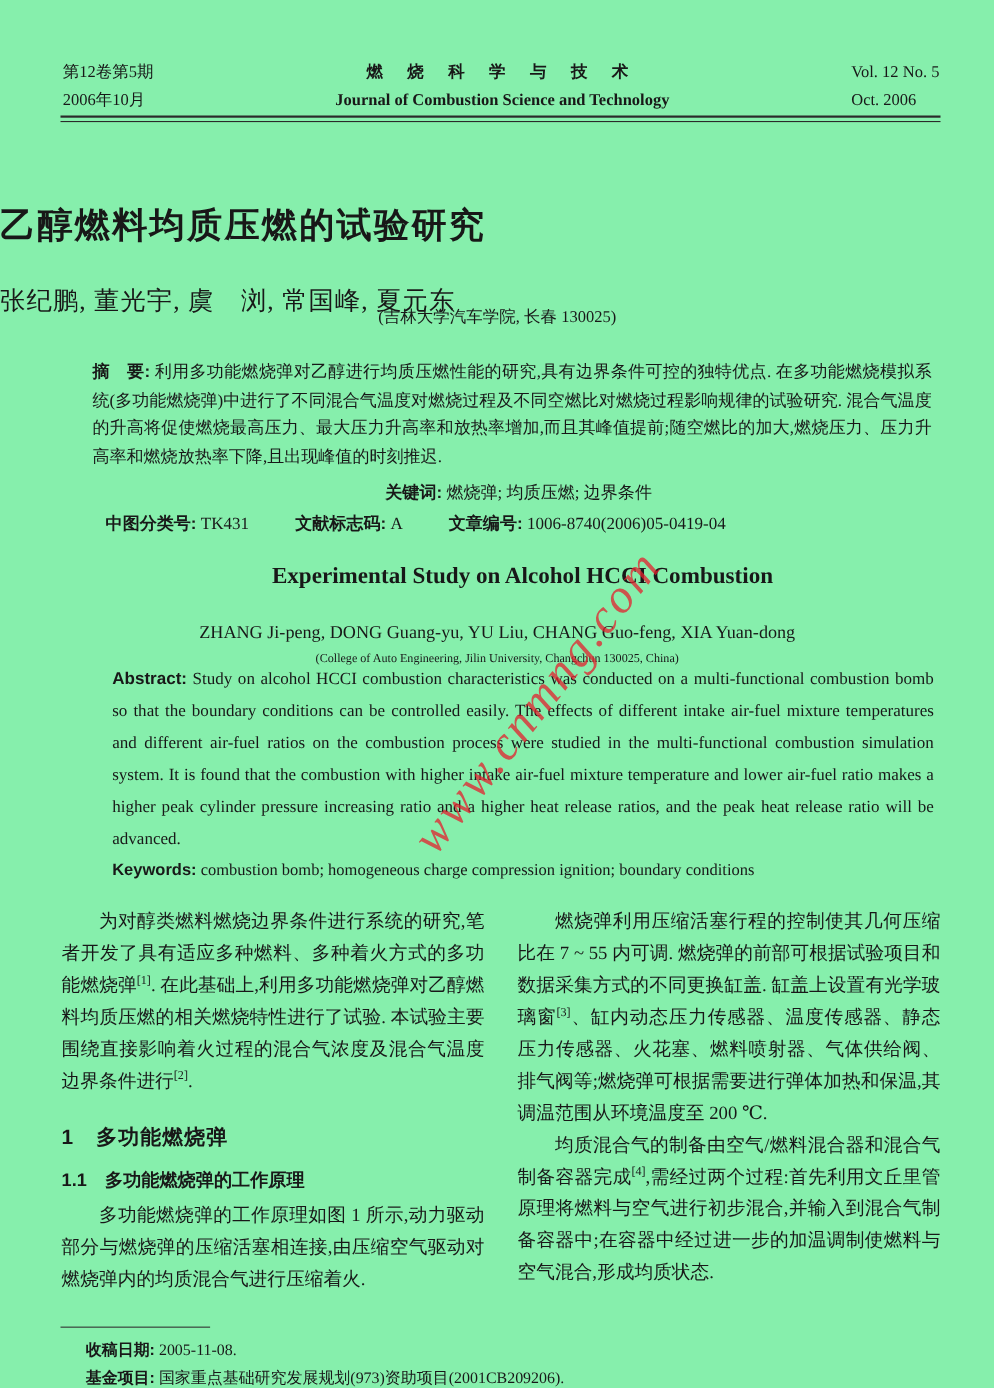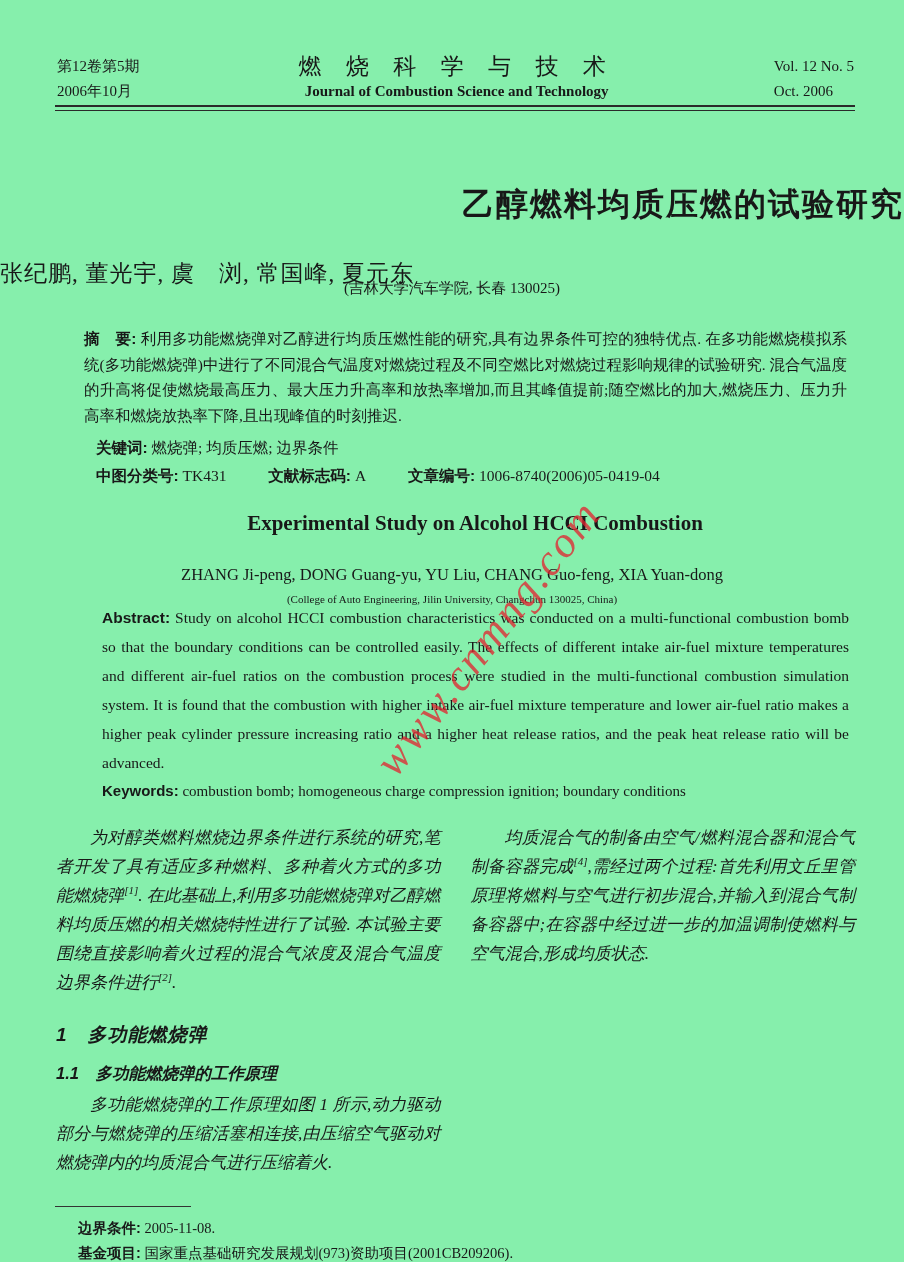--- a/index.html
+++ b/index.html
@@ -14,60 +14,60 @@
     overflow: hidden;
   }
   
   .header {
     position: absolute; top: 54px; left: 57px; right: 50px;
     display: flex; justify-content: space-between; align-items: flex-start;
   }
   .hdr-left, .hdr-right { font-size: 15px; line-height: 25px; white-space: nowrap; }
   .hdr-center { text-align: center; }
   .hdr-center .cn {
-    font-size: 23px; font-weight: normal; letter-spacing: 9px;
+    font-size: 15px; font-weight: bold; letter-spacing: 9px;
     font-family: "Liberation Sans", "DejaVu Sans", sans-serif;
     line-height: 24px;
   }
   .hdr-center .en { font-size: 15px; font-weight: bold; line-height: 26px; }
   .rule-double {
     position: absolute; top: 105px; left: 55px; right: 49px; height: 6px;
     border-top: 2.5px solid #2a2a2a; border-bottom: 1.2px solid #2a2a2a;
   }
   
   .title-cn {
     position: absolute; top: 183px; left: 0; width: 100%;
-    text-align: right; font-size: 32px; font-weight: bold; letter-spacing: 2px;
+    text-align: left; font-size: 32px; font-weight: bold; letter-spacing: 2px;
     font-family: "Liberation Sans", "DejaVu Sans", sans-serif;
   }
   .authors-cn { position: absolute; top: 246px; left: 0; width: 100%; text-align: left; font-size: 23px; letter-spacing: 1px; margin-top: 12px; }
   .affil-cn   { position: absolute; top: 279px; left: 0; width: 100%; text-align: center; font-size: 15px; }
   
   .abstract-cn {
     position: absolute; top: 326px; left: 84px; right: 57px;
     font-size: 15.5px; line-height: 25.5px; text-align: justify;
   }
   .abstract-cn .lead { text-indent: 13px; }
   .blab { font-weight: bold; font-family: "Liberation Sans", "DejaVu Sans", sans-serif; }
-  .keywords-cn { position: absolute; top: 438px; left: 96px; right: 57px; font-size: 15.5px; }
+  .keywords-cn { position: absolute; top: 438px; left: 96px; right: 57px; font-size: 15.5px; text-align: center; }
   .class-line  { position: absolute; top: 466px; left: 96px; right: 57px; font-size: 15.5px; }
   .class-line .pair { margin-right: 38px; }
   
   .title-en  { position: absolute; top: 511px; left: 0; width: 100%; text-align: center; font-size: 21px; font-weight: bold; padding-left: 46px; }
   .authors-en{ position: absolute; top: 565px; left: 0; width: 100%; text-align: center; font-size: 16.5px; }
   .affil-en  { position: absolute; top: 593px; left: 0; width: 100%; text-align: center; font-size: 11px; }
   .abstract-en {
     position: absolute; top: 603px; left: 102px; right: 55px;
     font-size: 15.5px; line-height: 29px; text-align: justify;
   }
   .keywords-en { position: absolute; top: 782px; left: 102px; right: 55px; font-size: 15px; }
   
   .columns {
     position: absolute; top: 823px; left: 56px; right: 49px;
-    display: flex; gap: 30px; font-style: italic;
+    display: flex; gap: 30px;
   }
   .col { width: 50%; font-size: 17px; line-height: 29px; text-align: justify; }
   .col p { text-indent: 2em; }
   .col sup { font-size: 11px; line-height: 0; }
   .sec-h2 {
     margin-top: 23px; margin-bottom: 10px;
     font-size: 19px; font-weight: bold; text-indent: 0 !important;
     font-family: "Liberation Sans", "DejaVu Sans", sans-serif; letter-spacing: 1px;
   }
   .sec-h3 {
@@ -144,28 +144,29 @@
   </div>
 
   <div class="columns">
     <div class="col">
       <p>为对醇类燃料燃烧边界条件进行系统的研究,笔者开发了具有适应多种燃料、多种着火方式的多功能燃烧弹<sup>[1]</sup>. 在此基础上,利用多功能燃烧弹对乙醇燃料均质压燃的相关燃烧特性进行了试验. 本试验主要围绕直接影响着火过程的混合气浓度及混合气温度边界条件进行<sup>[2]</sup>.</p>
       <p class="sec-h2">1　多功能燃烧弹</p>
       <p class="sec-h3">1.1　多功能燃烧弹的工作原理</p>
       <p>多功能燃烧弹的工作原理如图 1 所示,动力驱动部分与燃烧弹的压缩活塞相连接,由压缩空气驱动对燃烧弹内的均质混合气进行压缩着火.</p>
     </div>
     <div class="col">
+      <p>燃烧弹利用压缩活塞行程的控制使其几何压缩比在 7 ~ 55 内可调. 燃烧弹的前部可根据试验项目和数据采集方式的不同更换缸盖. 缸盖上设置有光学玻璃窗<sup>[3]</sup>、缸内动态压力传感器、温度传感器、静态压力传感器、火花塞、燃料喷射器、气体供给阀、排气阀等;燃烧弹可根据需要进行弹体加热和保温,其调温范围从环境温度至 200 ℃.</p>
       <p>均质混合气的制备由空气/燃料混合器和混合气制备容器完成<sup>[4]</sup>,需经过两个过程:首先利用文丘里管原理将燃料与空气进行初步混合,并输入到混合气制备容器中;在容器中经过进一步的加温调制使燃料与空气混合,形成均质状态.</p>
     </div>
   </div>
 
   <div class="foot-rule"></div>
   <div class="footnote">
     <div>
-      <span class="blab">边界条件:</span>
+      <span class="blab">收稿日期:</span>
       <span>2005-11-08.</span>
     </div>
     <div>
       <span class="blab">基金项目:</span>
       <span>国家重点基础研究发展规划(973)资助项目(2001CB209206).</span>
     </div>
   </div>
 
   <div class="watermark" id="wm" style="color: rgb(228, 33, 46);">www.cnmng.com</div>
 

